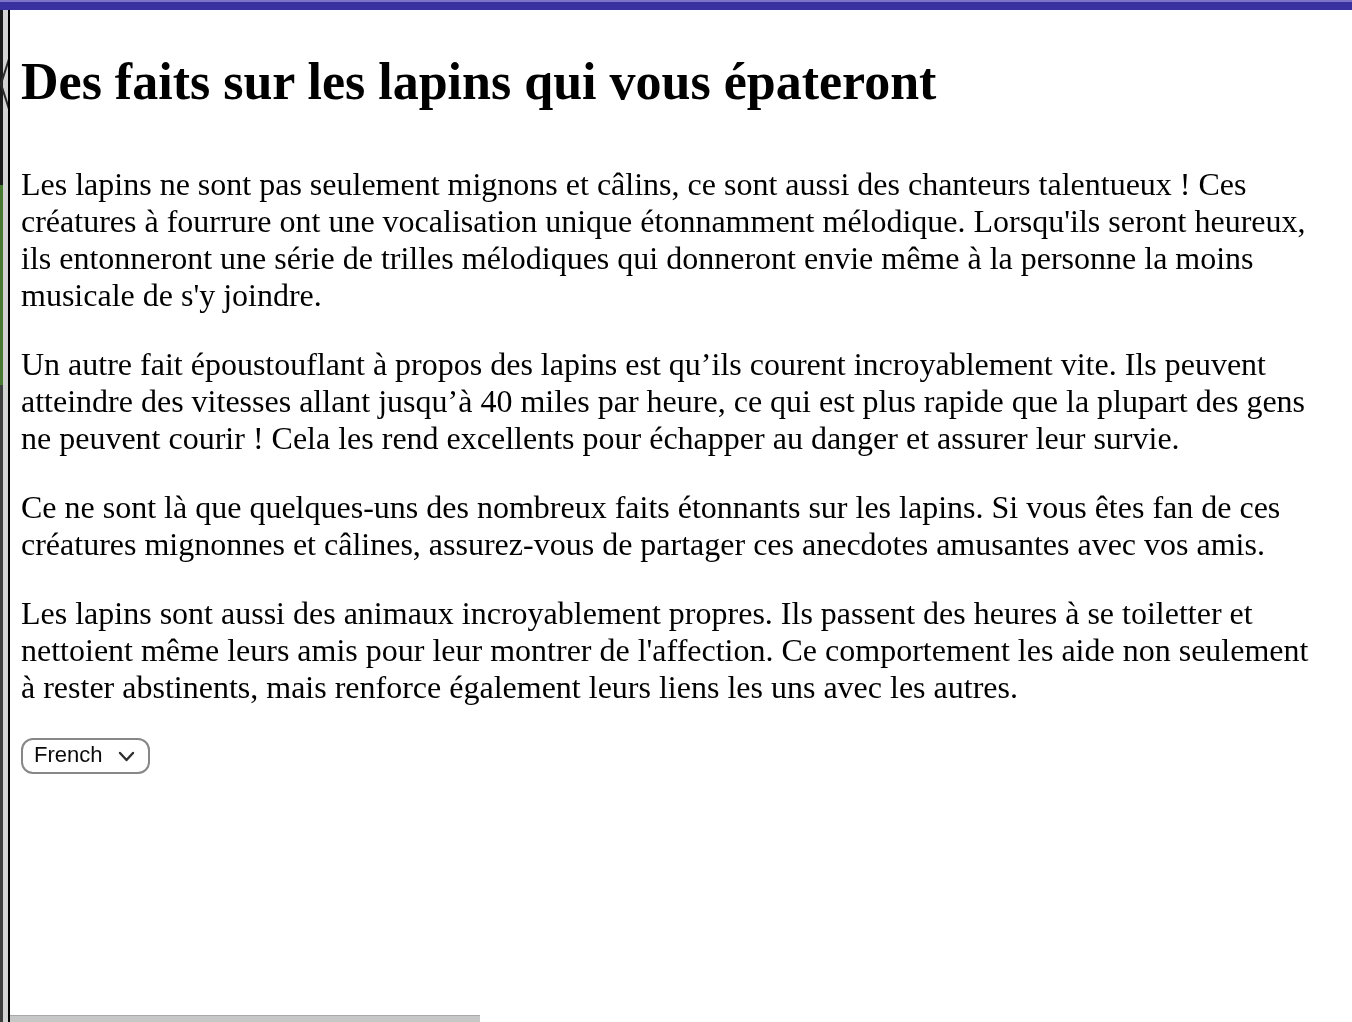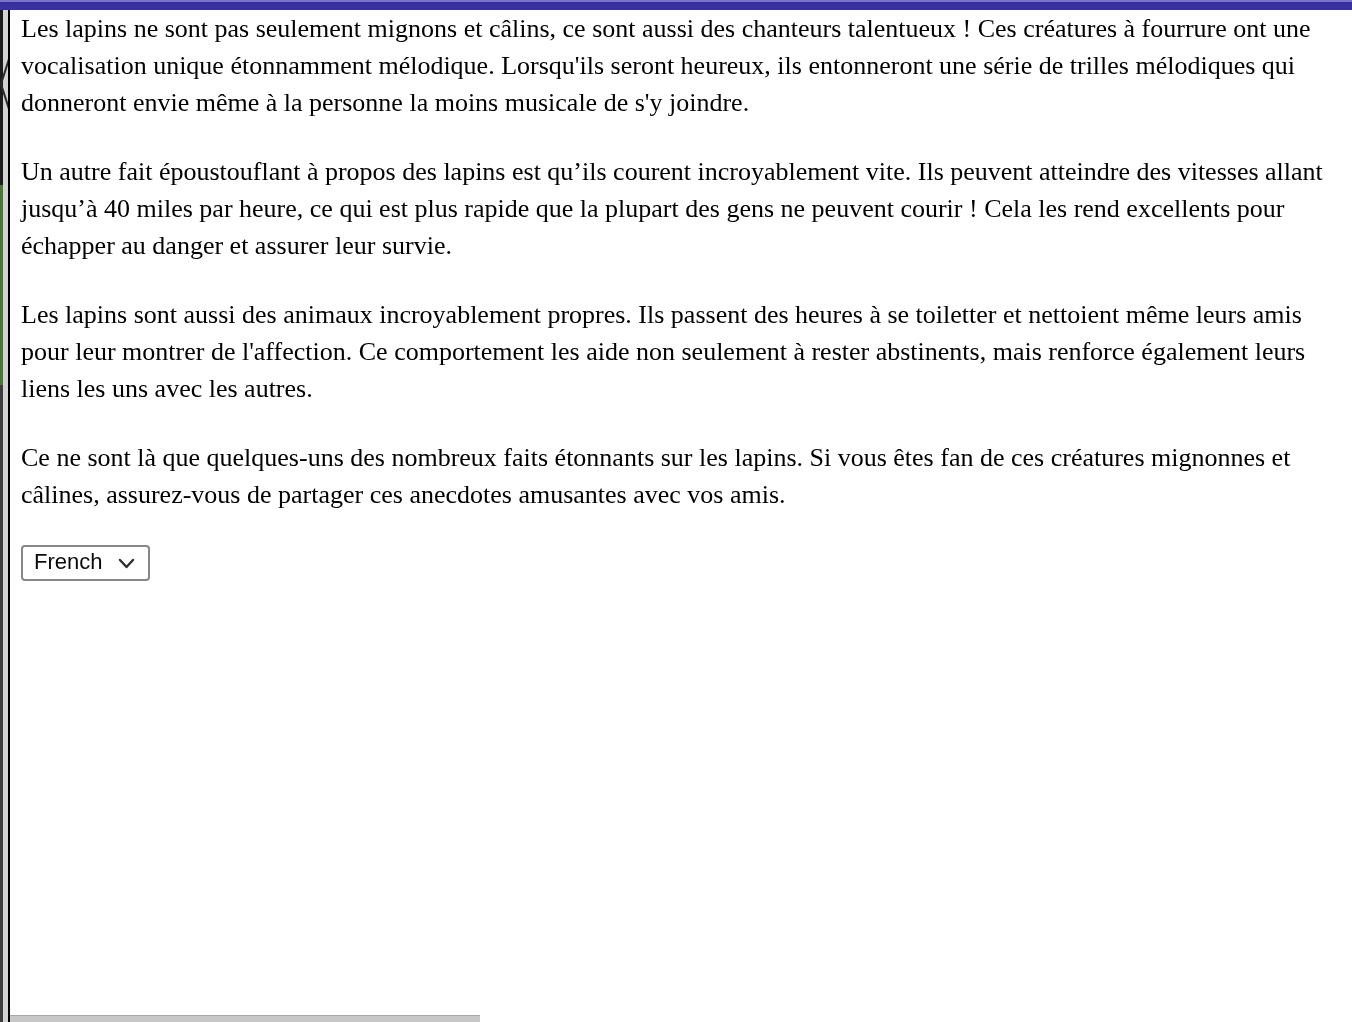--- a/index.html
+++ b/index.html
@@ -80,34 +80,34 @@
   .content h1 {
     font-family: "Liberation Serif", serif;
     font-size: 52px;
     font-weight: bold;
     line-height: 60px;
     margin: 42px 0 54px 0;
     color: #000000;
   }
   .content p {
     font-family: "Liberation Serif", serif;
-    font-size: 26px;
+    font-size: 32px;
     line-height: 37px;
     margin: 0 0 32px 0;
     color: #000000;
   }
   
   .select {
     display: inline-flex;
     align-items: center;
     gap: 16px;
     height: 36px;
     padding: 0 13px 0 11px;
     border: 2px solid #878787;
-    border-radius: 4px;
+    border-radius: 12px;
     background: #ffffff;
     box-sizing: border-box;
     cursor: default;
     user-select: none;
   }
   .select-label {
     font-family: "Liberation Sans", sans-serif;
     font-size: 22px;
     color: #0a0a0a;
     line-height: 1;
@@ -131,24 +131,25 @@
     <svg class="chevron-frag" width="10" height="52" viewBox="0 0 10 52">
       <path d="M9 1 L1 26 L9 51" fill="none" stroke="#2a2a2a" stroke-width="2"></path>
     </svg>
   </div>
 
   <div class="frame-line"></div>
 
   <div class="bottom-strip"></div>
 
   <main class="content">
+    <h1>Des faits sur les lapins qui vous épateront</h1>
     <p>Les lapins ne sont pas seulement mignons et câlins, ce sont aussi des chanteurs talentueux ! Ces créatures à fourrure ont une vocalisation unique étonnamment mélodique. Lorsqu'ils seront heureux, ils entonneront une série de trilles mélodiques qui donneront envie même à la personne la moins musicale de s'y joindre.</p>
     <p>Un autre fait époustouflant à propos des lapins est qu’ils courent incroyablement vite. Ils peuvent atteindre des vitesses allant jusqu’à 40 miles par heure, ce qui est plus rapide que la plupart des gens ne peuvent courir ! Cela les rend excellents pour échapper au danger et assurer leur survie.</p>
+    <p>Ce ne sont là que quelques-uns des nombreux faits étonnants sur les lapins. Si vous êtes fan de ces créatures mignonnes et câlines, assurez-vous de partager ces anecdotes amusantes avec vos amis.</p>
     <p>Les lapins sont aussi des animaux incroyablement propres. Ils passent des heures à se toiletter et nettoient même leurs amis pour leur montrer de l'affection. Ce comportement les aide non seulement à rester abstinents, mais renforce également leurs liens les uns avec les autres.</p>
-    <p>Ce ne sont là que quelques-uns des nombreux faits étonnants sur les lapins. Si vous êtes fan de ces créatures mignonnes et câlines, assurez-vous de partager ces anecdotes amusantes avec vos amis.</p>
 
     <div class="select" role="button" tabindex="0">
       <span class="select-label">French</span>
       <svg class="select-chevron" width="17" height="11" viewBox="0 0 17 11">
         <path d="M2 2 L8.5 9 L15 2" fill="none" stroke="#2f2f2f" stroke-width="2.4" stroke-linecap="round" stroke-linejoin="round"></path>
       </svg>
     </div>
   </main>
 
 </div>

